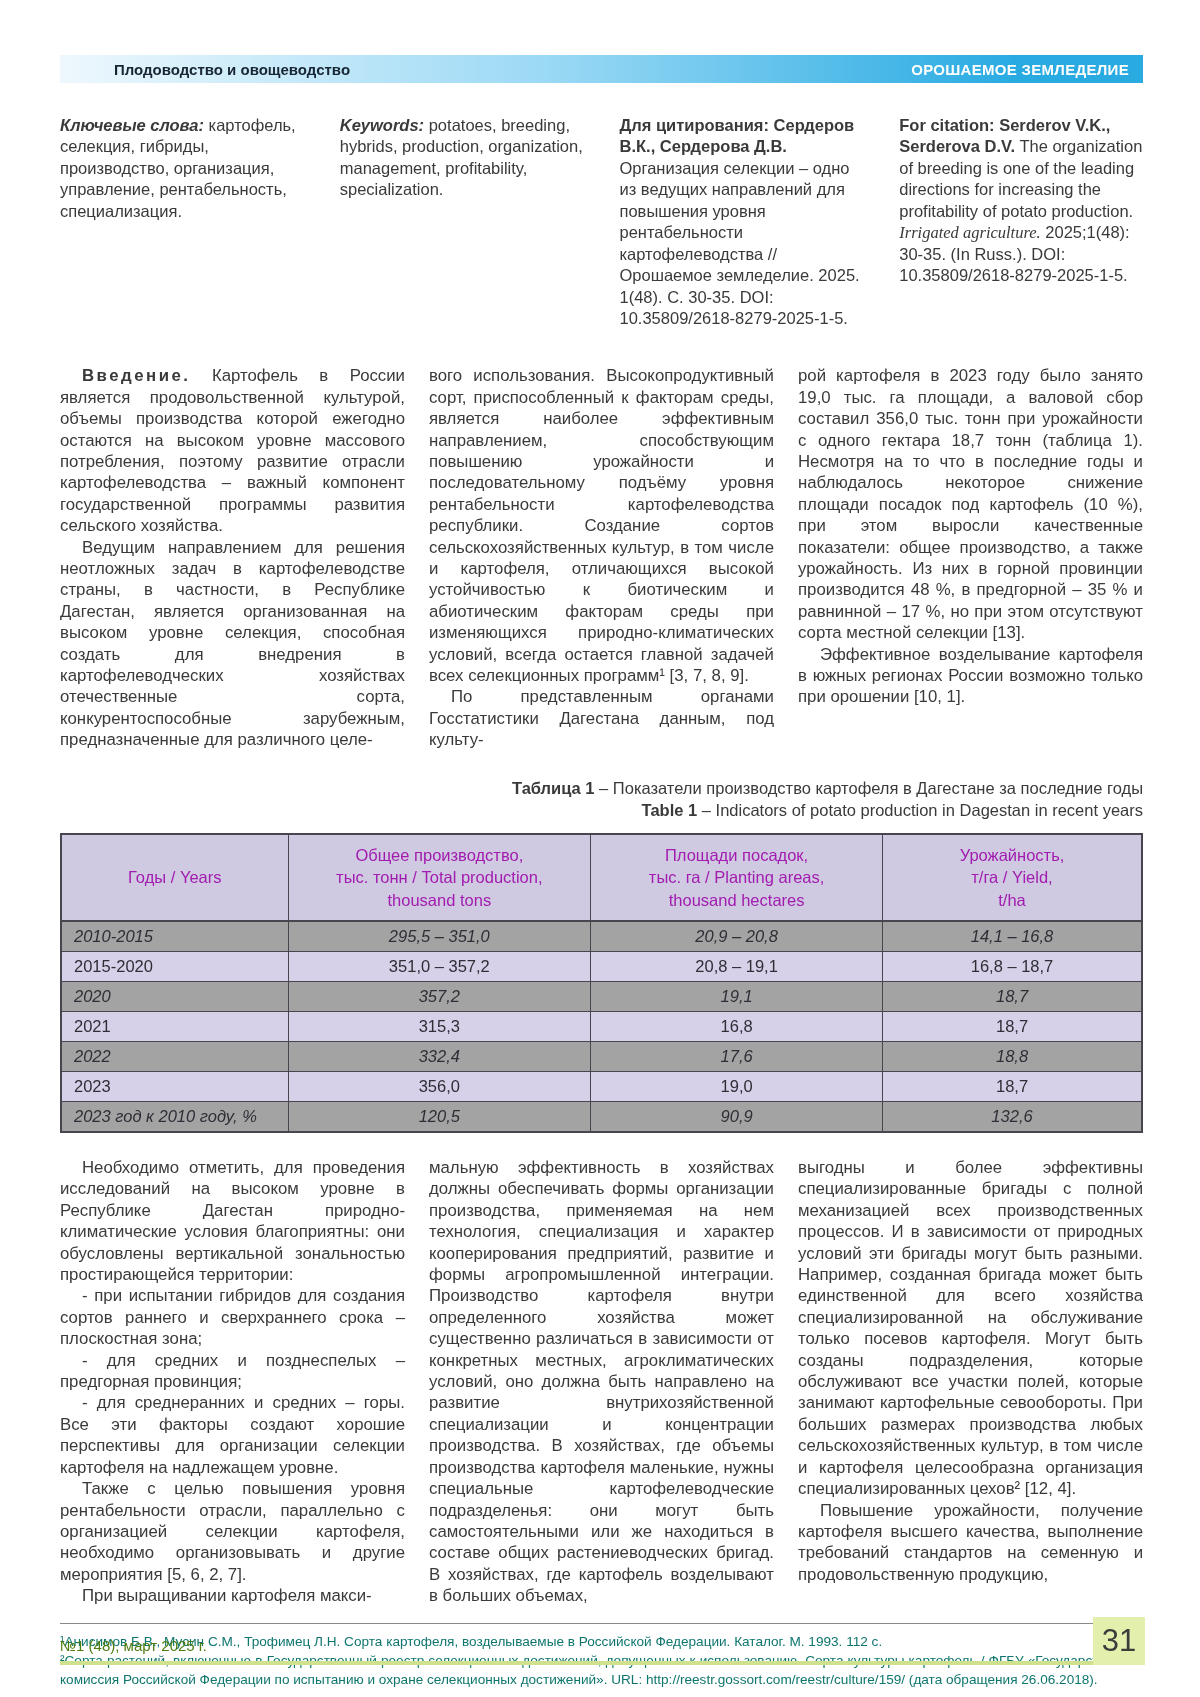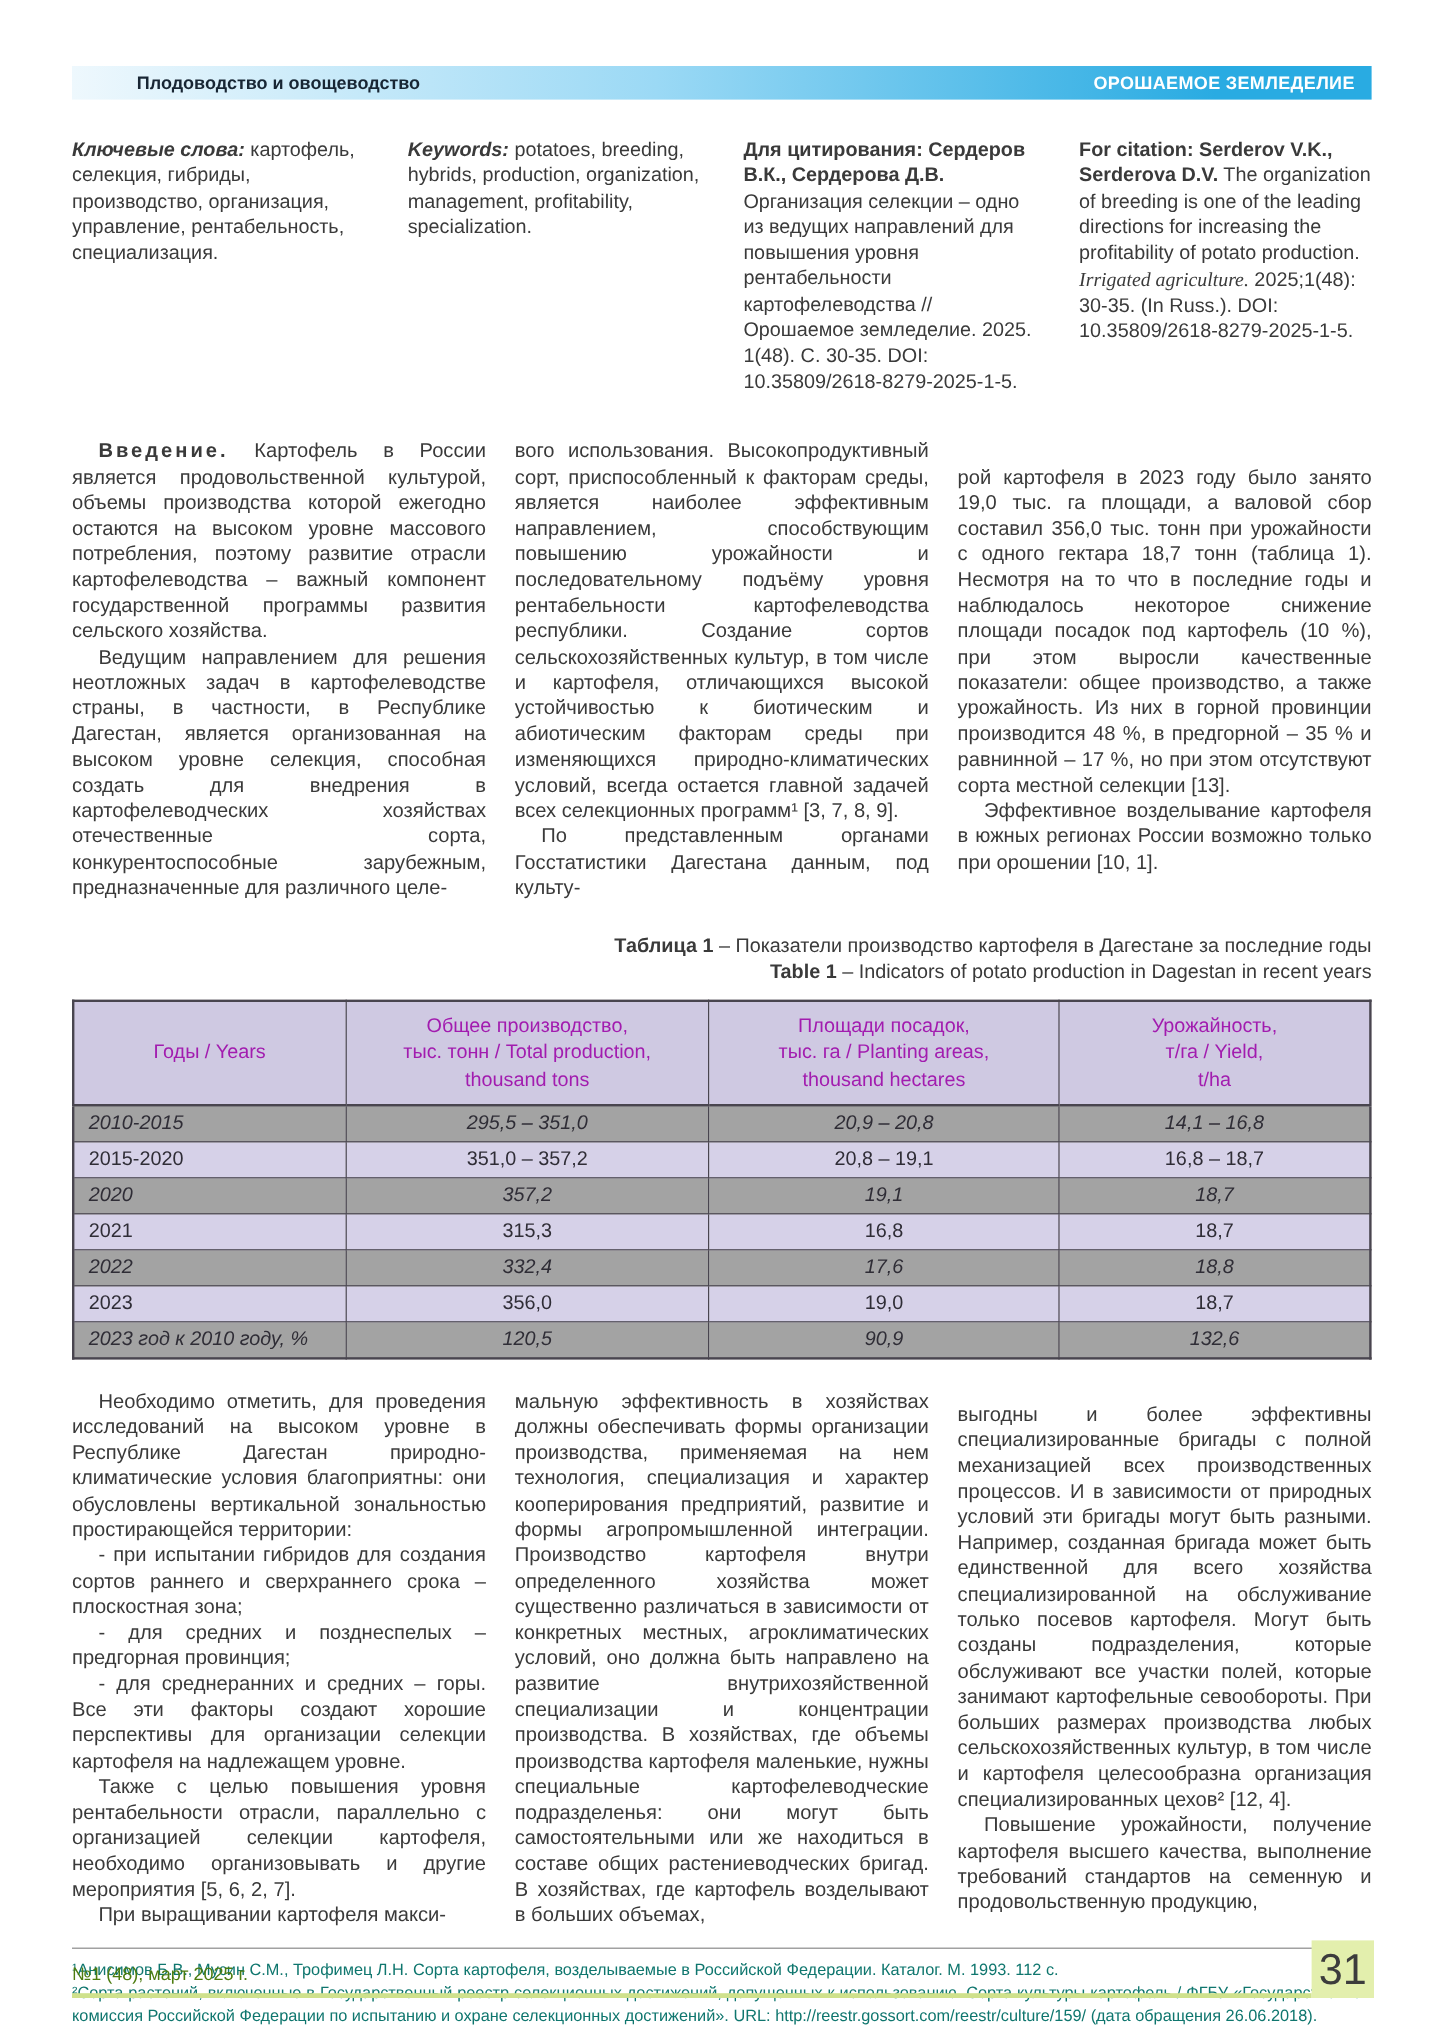--- a/index.html
+++ b/index.html
@@ -12,21 +12,21 @@
            background:linear-gradient(to right,#eef8fd 0%,#9bd9f5 45%,#29abe2 88%);}
   .headbar .left{font-size:15px;font-weight:bold;color:#182634;margin-left:40px;}
   .headbar .right{font-size:15px;font-weight:bold;color:#ffffff;letter-spacing:.3px;}
   
   .meta{margin-top:32px;display:grid;grid-template-columns:1fr 1fr 1fr 1fr;column-gap:36px;}
   .meta p{margin:0 0 24px 0;font-size:16.5px;line-height:1.3;text-align:left;}
   .bi{font-weight:bold;font-style:italic;}
   .b{font-weight:bold;}
   .i{font-style:italic;font-family:Liberation Serif, serif;}
   
-  .cols{display:flex;gap:24px;margin-top:12px;align-items:center;}
+  .cols{display:flex;gap:24px;margin-top:12px;}
   .col{flex:1;font-size:16.8px;line-height:1.275;text-align:justify;hyphens:auto;}
   .col p{margin:0;text-indent:22px;}
   .col p.noind{text-indent:0;}
   .lead{font-weight:bold;letter-spacing:2.5px;}
   
   .tcap{margin:26px 0 12px 0;text-align:right;font-size:16.5px;line-height:1.35;}
   table.data{width:100%;border-collapse:collapse;border:2px solid #49454f;table-layout:fixed;}
   table.data th{background:#cfc9e2;font-weight:normal;font-size:16.5px;line-height:1.35;
                 padding:9px 6px;border:1.5px solid #49454f;border-bottom:2px solid #49454f;
                 white-space:pre-line;text-align:center;color:#a21caf;margin-left:12px;}
@@ -37,21 +37,21 @@
   .sect2{margin-top:24px;}
   
   .fnrule{margin-top:16px;border-top:1px solid #8a8a8a;}
   .fns{margin-top:8px;font-size:13.6px;line-height:1.42;text-align:justify;color:#0f766e;}
   .fns p{margin:0;}
   
   .footer{position:absolute;left:60px;right:55px;bottom:32px;display:flex;align-items:flex-end;}
   .footer .issuewrap{flex:1;border-bottom:4px solid #cfe18c;padding-bottom:6px;}
   .footer .issue{font-size:15px;color:#4d7c0f;}
   .pagebox{width:52px;height:48px;background:#e3efad;display:flex;align-items:center;justify-content:center;}
-  .pagebox span{font-size:36px;color:#3c3c3c;font-stretch:condensed;}
+  .pagebox span{font-size:31px;color:#3c3c3c;font-stretch:condensed;}
 </style>
 </head>
 <body>
 
 <div class="page">
 
   <div class="headbar">
     <span class="left">Плодоводство и овощеводство</span>
     <span class="right">ОРОШАЕМОЕ ЗЕМЛЕДЕЛИЕ</span>
   </div>

